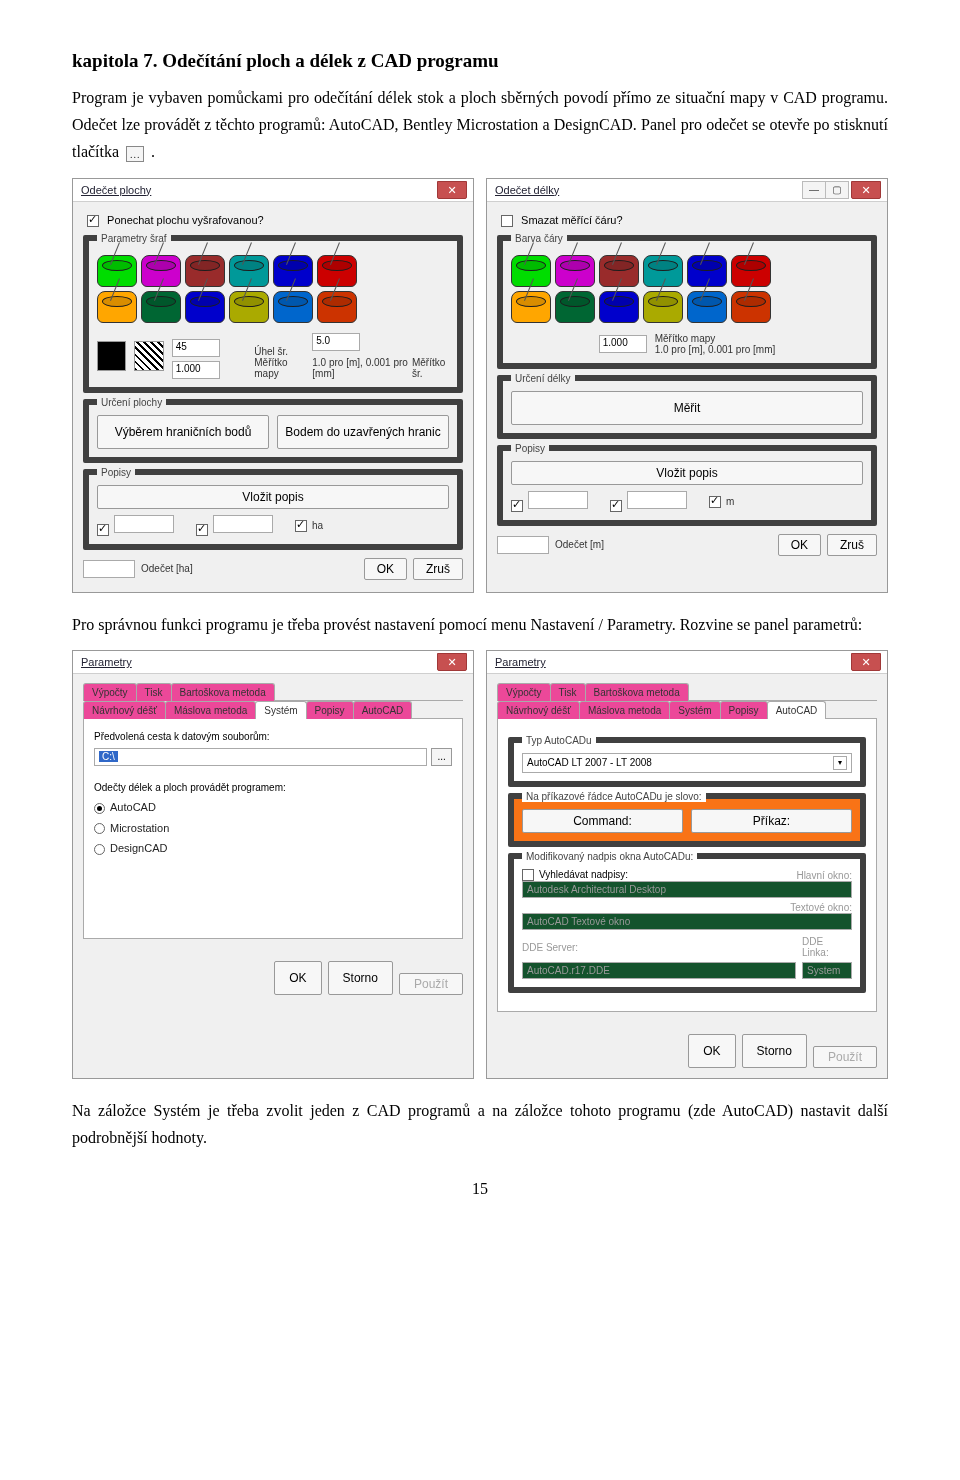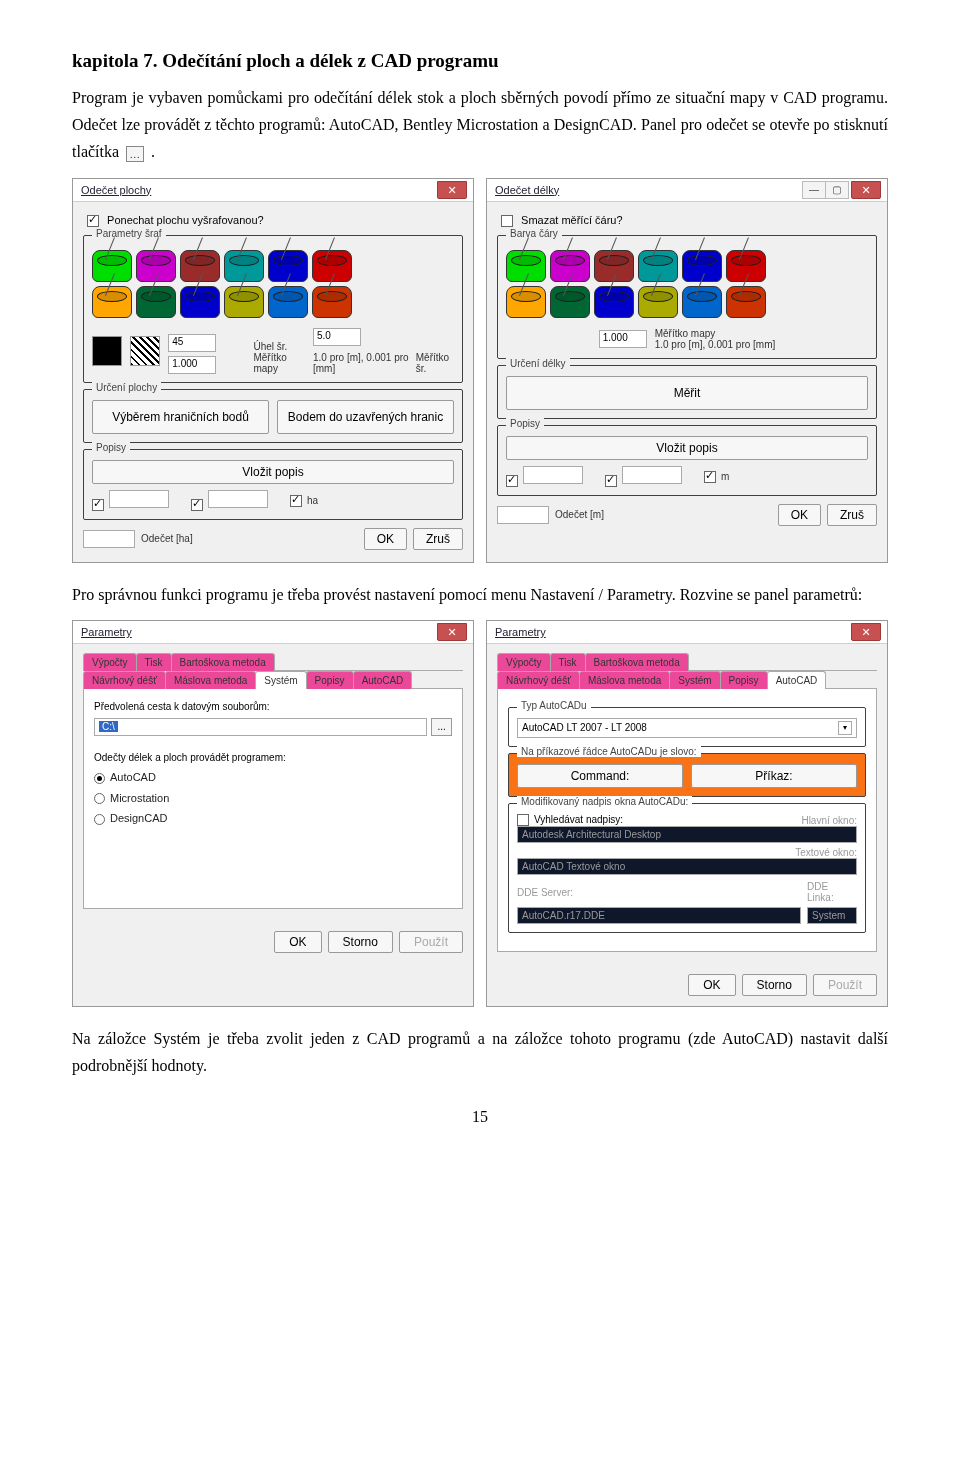--- a/index.html
+++ b/index.html
@@ -12,21 +12,21 @@
   .dialog-row.smaller .dialog { font-size: 10px; }
   .dialog { font-family: "Segoe UI", Tahoma, sans-serif; font-size: 11px; background: #f0f0f0; border: 1px solid #999; flex: 1; position: relative; }
   .titlebar { background: #fff; border-bottom: 1px solid #cfcfcf; padding: 5px 8px; font-size: 11px; color: #223; position: relative; text-decoration: underline; }
   .closebox { position: absolute; right: 6px; top: 2px; width: 30px; height: 18px; background: #c75050; border: 1px solid #a03838; color: #fff; text-align: center; font-size: 11px; line-height: 16px; border-radius: 0 0 2px 2px; }
   .minmax { position: absolute; right: 38px; top: 2px; display: flex; }
   .minmax span { width: 24px; height: 18px; border: 1px solid #bbb; background: #f4f4f4; margin-left: -1px; text-align: center; font-size: 10px; line-height: 15px; color: #444; }
   .dlg-body { padding: 8px 10px 12px 10px; }
   .checkbox { display: inline-block; width: 12px; height: 12px; border: 1px solid #666; background: #fff; vertical-align: middle; margin-right: 5px; position: relative; }
   .checkbox.checked::after { content: "✓"; position: absolute; left: 0; top: -3px; font-size: 11px; color: #000; }
   .chk-row { margin: 4px 0 8px 4px; }
-  .group { border: 1px solid #404040; border-radius: 2px; padding: 10px 8px 8px 8px; margin: 6px 0; position: relative; }
+  .group { border: 6px solid #404040; border-radius: 2px; padding: 10px 8px 8px 8px; margin: 6px 0; position: relative; }
   .group-title { position: absolute; top: -8px; left: 8px; background: #f0f0f0; padding: 0 4px; font-size: 10px; color: #444; }
   .colorpots { display: flex; gap: 4px; margin: 4px 0; }
   .pot { width: 40px; height: 32px; border: 1px solid #333; border-radius: 8px 8px 6px 6px; position: relative; }
   .pot::before { content: ""; position: absolute; left: 4px; right: 4px; top: 4px; height: 9px; border-radius: 50%; border: 1px solid #222; background: inherit; filter: brightness(0.85); }
   .dropper { width: 14px; height: 24px; display: inline-block; border-left: 1px solid #555; position: absolute; top: -12px; right: 8px; transform: rotate(22deg); }
   .swatch-row { display: flex; align-items: center; gap: 8px; margin-top: 10px; justify-content: center; }
   .swatch { width: 36px; height: 30px; border: 1px solid #999; background: #000; }
   .swatch.hatch { background: repeating-linear-gradient(45deg,#000,#000 2px,#fff 2px,#fff 5px); }
   .num-input { width: 48px; height: 18px; border: 1px solid #aaa; background: #fff; padding: 1px 3px; font-size: 10px; display: inline-block; }
   .lbl { font-size: 10px; color: #333; }
@@ -46,26 +46,26 @@
   .tab.active { background: #fff; z-index: 2; }
   .tabs-row.second { margin-top: -1px; }
   .tab-content { background: #fff; border: 1px solid #aaa; border-top: none; padding: 12px 10px; min-height: 220px; }
   .path-input { width: 100%; border: 1px solid #aaa; background: #fff; padding: 2px 4px; font-size: 10px; color: #1156cc; display: flex; align-items: center; }
   .mini-btn { width: 22px; height: 18px; border: 1px solid #999; background: #f5f5f5; font-size: 10px; text-align: center; line-height: 15px; }
   .radio { display: inline-block; width: 11px; height: 11px; border: 1px solid #666; border-radius: 50%; background: #fff; vertical-align: middle; margin-right: 5px; position: relative; }
   .radio.checked::after { content: ""; position: absolute; left: 2px; top: 2px; width: 5px; height: 5px; background: #000; border-radius: 50%; }
   .radio-row { margin: 8px 0; font-size: 11px; color: #222; }
   .sel { border: 1px solid #aaa; background: #fff; padding: 2px 4px; font-size: 10px; width: 100%; display: flex; justify-content: space-between; align-items: center; }
   .sel .arrow { width: 14px; height: 14px; border: 1px solid #aaa; display: inline-flex; align-items: center; justify-content: center; font-size: 8px; margin-left: 4px; }
-  .sel.disabled { color: #999; background: #0f172a; }
+  .sel.disabled { color: #999; background: #14532d; }
   .lbl-d { font-size: 10px; color: #999; }
   .sgrid { display: grid; grid-template-columns: 60px 1fr 50px; gap: 4px 6px; align-items: center; margin-top: 6px; }
   .btm-btns { display: flex; gap: 6px; justify-content: flex-end; padding: 10px; }
   .btm-btns .btn { padding: 3px 14px; }
-  .btn.disabled { color: #aaa; }
+  .btn.disabled { color: #aaa; margin-top: 12px; }
   .pagenum { text-align: center; margin-top: 28px; font-size: 16px; }
   .prow { display:flex; gap:4px; align-items:flex-end; }
   .pot1{background:#0d0;}
   .pot2{background:#c0c;}
   .pot3{background:#992b2b;}
   .pot4{background:#009999;}
   .pot5{background:#0000cc;}
   .pot6{background:#c00;}
   .pot7{background:#ffa600;}
   .pot8{background:#006633;}

